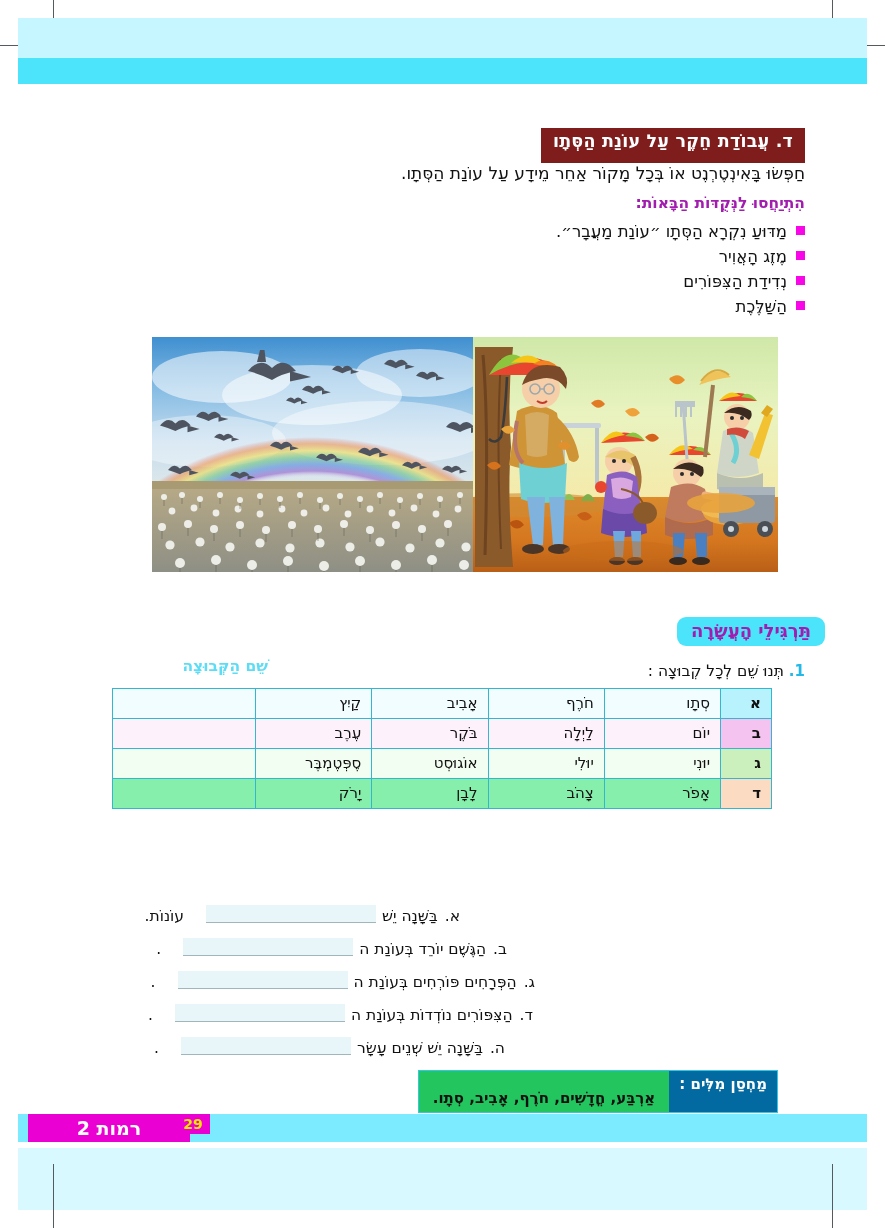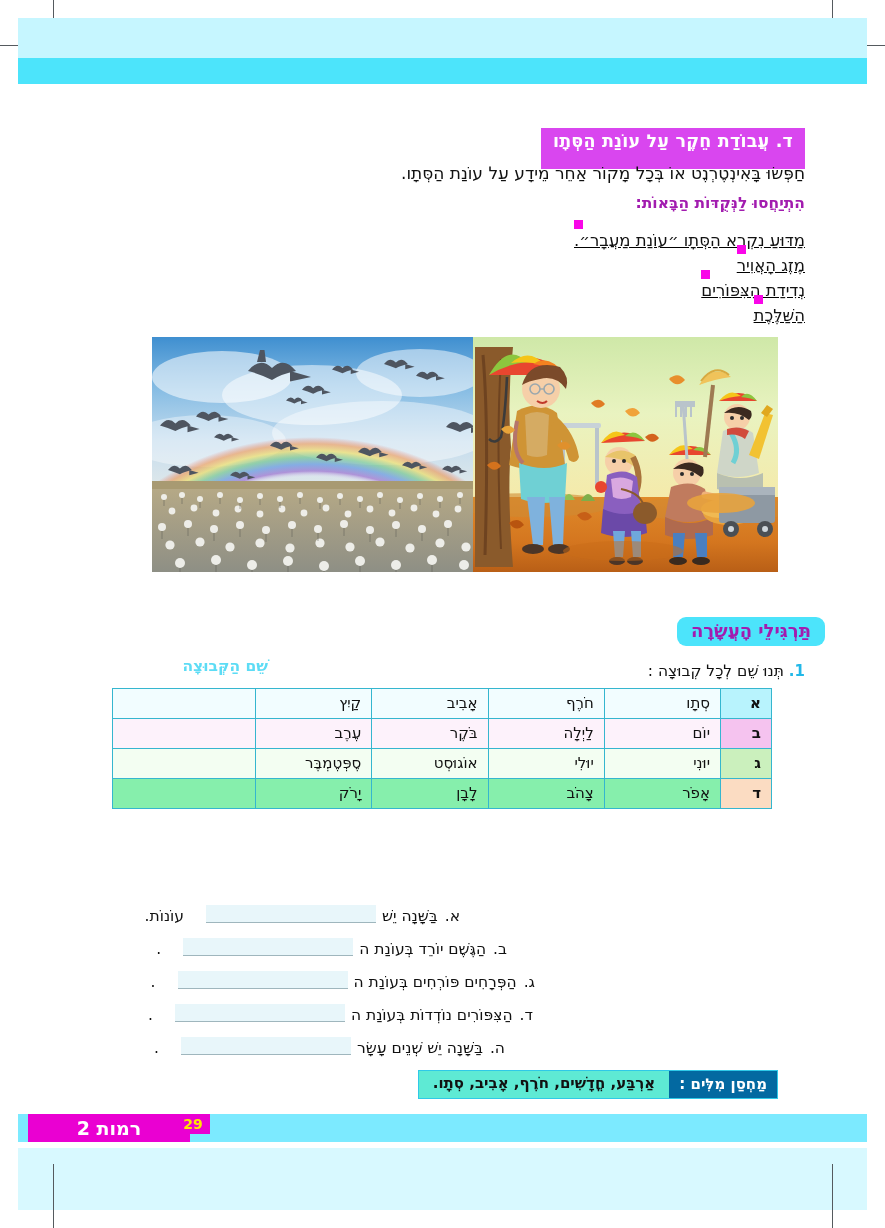--- a/index.html
+++ b/index.html
@@ -42,25 +42,25 @@
     width: 849px;
     height: 26px;
     background: #4ce4fb;
   }
 
   
   .section-title {
     position: absolute;
     right: 80px;
     top: 128px;
-    background: #d946ef;
+    background: #7f1d1d;
     color: #ffffff;
     font-size: 17.5px;
     font-weight: bold;
-    padding: 3px 12px 18px 12px;
+    padding: 3px 12px 12px 12px;
     line-height: 1.15;
     white-space: nowrap;
     letter-spacing: .2px;
   }
 
   .intro-line {
     position: absolute;
     right: 80px;
     top: 163px;
     width: 740px;
@@ -83,25 +83,23 @@
 
   
   .bullets {
     position: absolute;
     right: 80px;
     top: 222px;
     width: 740px;
   }
   .bullet-row {
     display: flex;
-    flex-direction: column;
     align-items: baseline;
     justify-content: flex-start;
     height: 25px;
-    text-decoration: underline;
   }
   .bullet-sq {
     width: 9px;
     height: 9px;
     background: #f906e8;
     display: inline-block;
     margin-left: 9px;
     flex: 0 0 auto;
     position: relative;
     top: -2px;
@@ -253,25 +251,25 @@
   }
   .wb-label {
     background: #0369a1;
     color: #ffffff;
     font-size: 15px;
     font-weight: bold;
     padding: 4px 10px 5px 10px;
     white-space: nowrap;
   }
   .wb-words {
-    background: #5eead4;
+    background: #22c55e;
     color: #111111;
     font-size: 15px;
     font-weight: bold;
-    padding: 3px 14px 5px 14px;
+    padding: 18px 14px 5px 14px;
     white-space: nowrap;
   }
 
   
   .foot-bar {
     position: absolute;
     left: 18px;
     top: 1114px;
     width: 849px;
     height: 28px;

